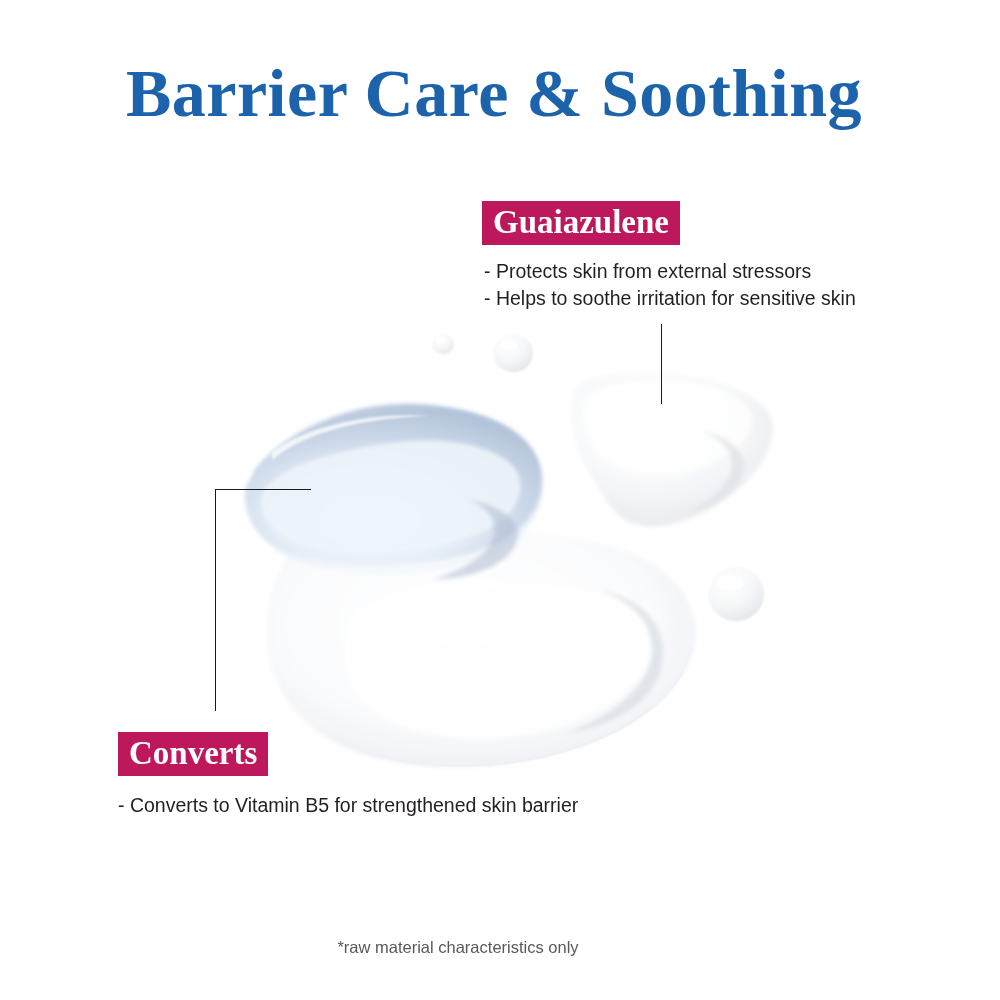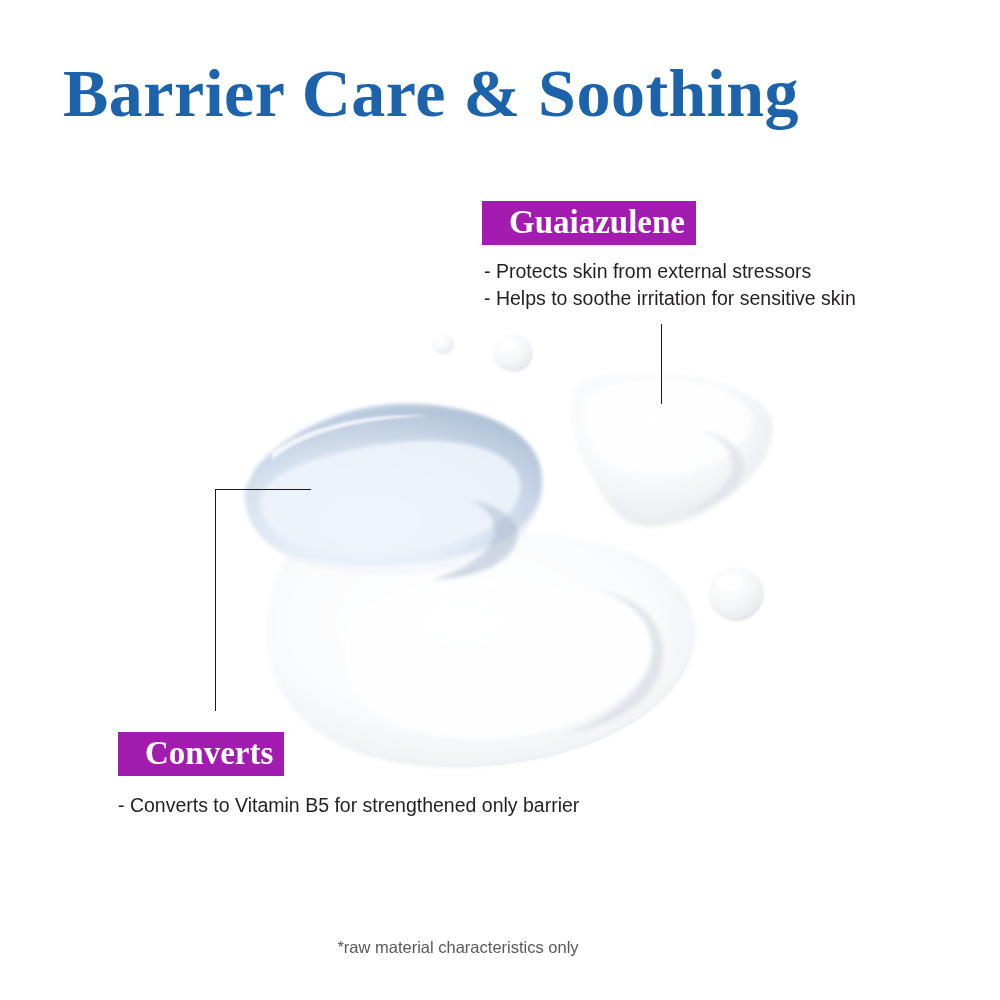--- a/index.html
+++ b/index.html
@@ -15,21 +15,21 @@
     font-family: "Liberation Sans", sans-serif;
     -webkit-font-smoothing: antialiased;
   }
 
   
   #page-title {
     position: absolute;
     left: 0;
     top: 54px;
     width: 862px;
-    text-align: center;
+    text-align: right;
     font-family: "Liberation Serif", "DejaVu Serif", serif;
     font-weight: bold;
     font-size: 68px;
     line-height: 78px;
     letter-spacing: 0.5px;
     color: #1c63ab;
     white-space: nowrap;
   }
 
   
@@ -38,27 +38,27 @@
     left: 0;
     top: 0;
     width: 1000px;
     height: 1000px;
     pointer-events: none;
   }
 
   
   .badge {
     position: absolute;
-    background: #a21caf;
+    background: #be185d;
     color: #ffffff;
     font-family: "Liberation Serif", "DejaVu Serif", serif;
     font-weight: bold;
     font-size: 33px;
     line-height: 36px;
-    padding: 3px 11px 5px 27px;
+    padding: 3px 11px 5px 11px;
     white-space: nowrap;
   }
   #badge-guaiazulene { left: 482px; top: 201px; }
   #badge-panthenol   { left: 118px; top: 732px; }
 
   .bullets {
     position: absolute;
     font-family: "Liberation Sans", sans-serif;
     font-size: 19.5px;
     line-height: 27px;
@@ -210,16 +210,16 @@
 <div class="leader" id="leader-panthenol-vertical"></div>
 
 <div class="badge" id="badge-guaiazulene">Guaiazulene</div>
 <div class="bullets" id="bullets-guaiazulene">
   <span class="bullet-line">- Protects skin from external stressors</span>
   <span class="bullet-line">- Helps to soothe irritation for sensitive skin</span>
 </div>
 
 <div class="badge" id="badge-panthenol">Converts</div>
 <div class="bullets" id="bullets-panthenol">
-  <span class="bullet-line">- Converts to Vitamin B5 for strengthened only barrier</span>
+  <span class="bullet-line">- Converts to Vitamin B5 for strengthened skin barrier</span>
 </div>
 
 <div id="footnote">*raw material characteristics only</div>
 
 </body></html>

